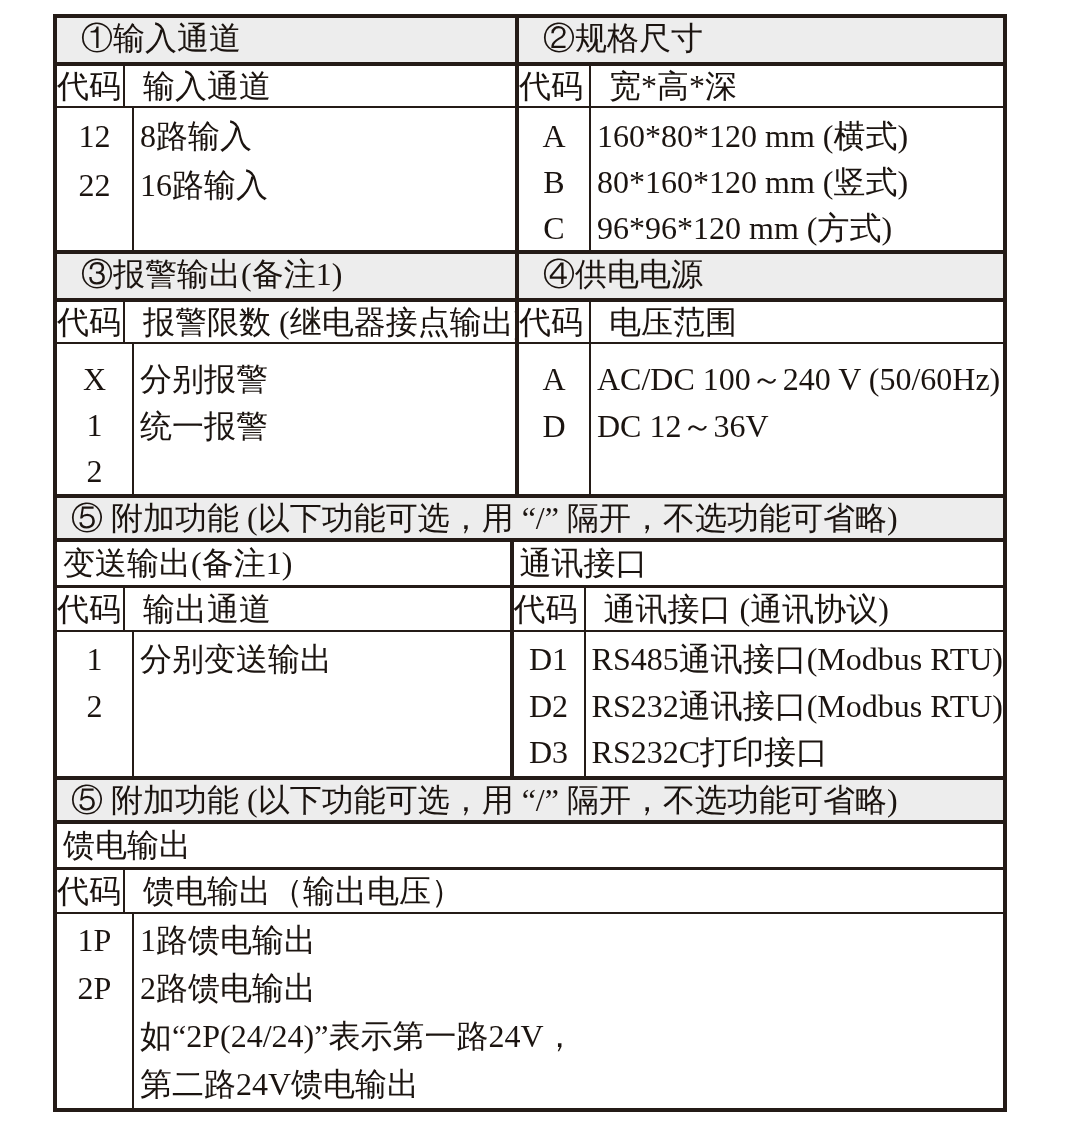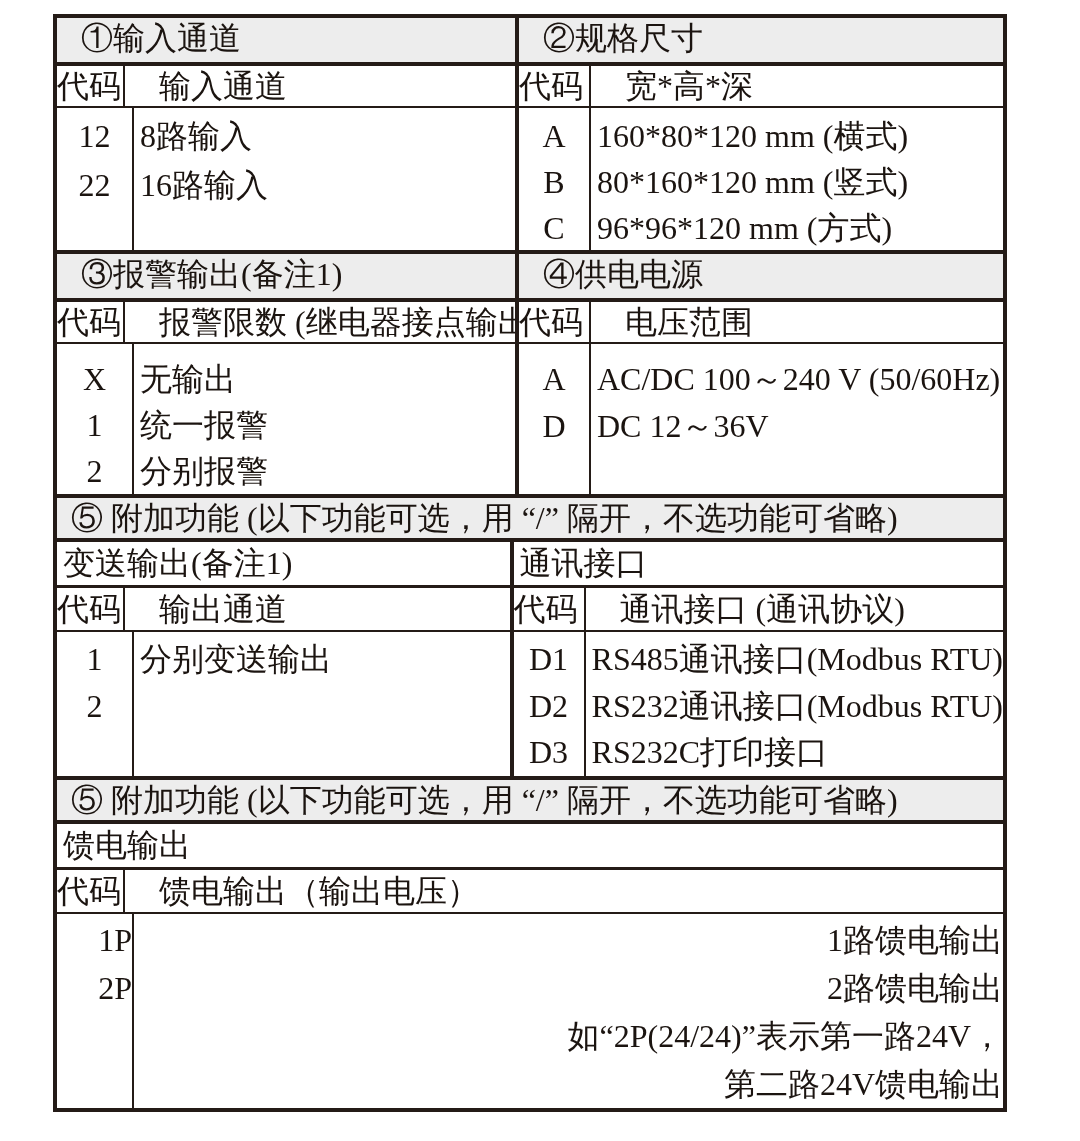--- a/index.html
+++ b/index.html
@@ -41,40 +41,40 @@
     padding-left:6px;
     white-space:nowrap;overflow:hidden;
   }
   .col-hdr{display:flex;border-bottom:2px solid var(--bc);}
   .col-hdr .code{
     width:68px;border-right:2px solid var(--bc);
     text-align:left;white-space:nowrap;overflow:hidden;
   }
   .col-hdr.h40 .code,.col-hdr.h40 .desc{height:40px;line-height:40px;}
   .col-hdr.h42 .code,.col-hdr.h42 .desc{height:42px;line-height:42px;}
-  .col-hdr .desc{flex:1;padding-left:6px;white-space:nowrap;overflow:hidden;margin-left:28px;}
+  .col-hdr .desc{flex:1;padding-left:18px;white-space:nowrap;overflow:hidden;}
   .half-r .col-hdr .code{width:72px;}
   .data{flex:1;display:flex;overflow:hidden;}
   .data .codecol{
     width:77px;border-right:2px solid var(--bc);
     display:flex;flex-direction:column;text-align:center;
   }
   .half-r .data .codecol{width:72px;}
   .data .desccol{flex:1;display:flex;flex-direction:column;}
   .ln{white-space:nowrap;overflow:hidden;}
   .desccol .ln{padding-left:6px;}
   
   .b1 .data .codecol,.b1 .data .desccol{padding-top:4px;}
   .b1 .ln{height:49px;line-height:49px;}
   .b2 .data .codecol,.b2 .data .desccol{padding-top:12px;}
   .b2 .ln{height:47px;line-height:47px;}
   .b4 .data .codecol,.b4 .data .desccol{padding-top:4px;}
   .b4 .ln{height:47px;line-height:47px;}
   .b6 .data .codecol,.b6 .data .desccol{padding-top:2px;}
-  .b6 .ln{height:48px;line-height:48px;text-align:right;}
+  .b6 .ln{height:48px;line-height:48px;}
   
   .b1{height:236px;}
   .b2{height:244px;}
   .band{
     height:44px;line-height:40px;
     background:var(--gray);
     padding-left:14px;
     white-space:nowrap;overflow:hidden;
     display:block;
   }
@@ -134,23 +134,22 @@
           <div class="code">代码</div>
           <div class="desc">报警限数 (继电器接点输出)</div>
         </div>
         <div class="data">
           <div class="codecol">
             <div class="ln">X</div>
             <div class="ln">1</div>
             <div class="ln">2</div>
           </div>
           <div class="desccol">
-            <div class="ln">无输出</div>
+            <div class="ln">分别报警</div>
             <div class="ln">统一报警</div>
-            <div class="ln">分别报警</div>
           </div>
         </div>
       </div>
       <div class="half-r">
         <div class="sec-title">④供电电源</div>
         <div class="col-hdr h40">
           <div class="code">代码</div>
           <div class="desc">电压范围</div>
         </div>
         <div class="data">

